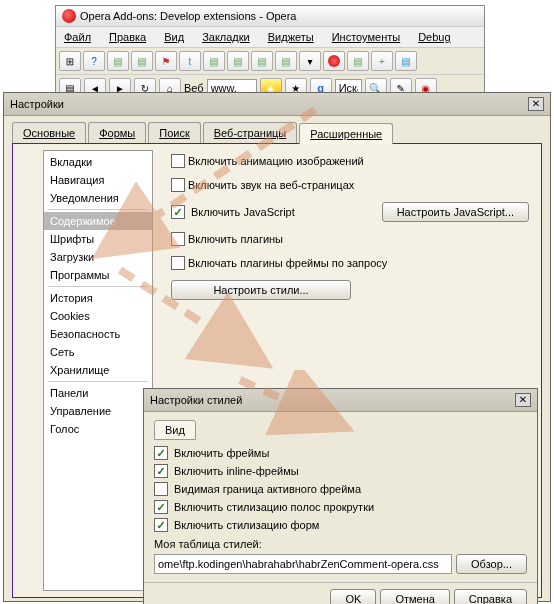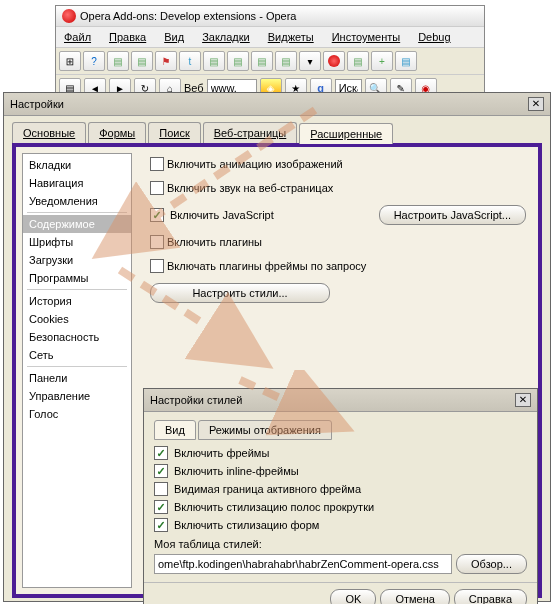--- a/index.html
+++ b/index.html
@@ -17,30 +17,30 @@
 .addr { display: flex; align-items: center; gap: 3px; padding: 3px; background: #ece9d8; }
 .addr input { height: 18px; border: 1px solid #999; padding: 0 3px; font-size: 11px; }
 
 
 .settings-window { position: absolute; left: 3px; top: 92px; width: 548px; height: 510px; border: 1px solid #666; background: #ece9d8; }
 .settings-title { background: linear-gradient(#d8d4c8,#c8c4b8); padding: 4px 6px; display: flex; justify-content: space-between; align-items: center; border-bottom: 1px solid #999; }
 .close-x { width: 16px; height: 14px; border: 1px solid #666; background: #ddd; text-align: center; line-height: 12px; font-family: Arial; font-size: 10px; }
 .tabs { display: flex; gap: 2px; padding: 6px 8px 0 8px; }
 .tab { padding: 4px 10px; border: 1px solid #999; border-bottom: none; background: #e8e4d8; border-radius: 3px 3px 0 0; cursor: default; text-decoration: underline; }
 .tab.active { background: #f8f4e8; position: relative; top: 1px; }
-.settings-body { display: flex; border: 4px solid #4c1d95; margin: 0 8px 8px 8px; background: #f4f0e4; height: 455px; }
+.settings-body { display: flex; border: 1px solid #4c1d95; margin: 0 8px 8px 8px; background: #f4f0e4; height: 455px; padding-left: 24px; }
 .sidebar { width: 110px; background: #fff; border: 1px solid #999; margin: 6px; padding: 2px 0; }
 .sidebar-item { padding: 3px 6px; cursor: default; }
 .sidebar-item.sel { background: #b8b8b8; color: #fff; }
 .sidebar-sep { height: 1px; background: #ccc; margin: 2px 4px; }
 .content { flex: 1; padding: 10px 12px; }
 .row { display: flex; align-items: center; gap: 3px; margin-bottom: 10px; }
 .cb { width: 14px; height: 14px; border: 1px solid #666; background: #fff; display: inline-flex; align-items: center; justify-content: center; }
 .cb.on::after { content: "✓"; color: #2a7a2a; font-size: 11px; font-weight: bold; }
-.btn { padding: 3px 14px; border: 1px solid #888; background: linear-gradient(#fff,#e0dcd0); border-radius: 9px; cursor: default; }
+.btn { padding: 3px 14px; border: 1px solid #888; background: linear-gradient(#fff,#e0dcd0); border-radius: 3px; cursor: default; }
 .btn.wide { min-width: 180px; text-align: center; }
 
 
 .styles-window { position: absolute; left: 143px; top: 388px; width: 395px; border: 1px solid #666; background: #ece9d8; }
 .styles-body { padding: 8px 10px; }
 .inner-tabs { display: flex; gap: 2px; margin-bottom: 6px; }
 .inner-tab { padding: 3px 10px; border: 1px solid #999; background: #e8e4d8; border-radius: 3px 3px 0 0; }
 .inner-tab.active { background: #f8f4e8; }
 .sty-row { display: flex; align-items: center; gap: 6px; margin: 4px 0; }
 .path-row { display: flex; gap: 4px; margin-top: 4px; }
@@ -127,20 +127,21 @@
       <div class="sidebar-sep"></div>
       <div class="sidebar-item sel">Содержимое</div>
       <div class="sidebar-item">Шрифты</div>
       <div class="sidebar-item">Загрузки</div>
       <div class="sidebar-item">Программы</div>
       <div class="sidebar-sep"></div>
       <div class="sidebar-item">История</div>
       <div class="sidebar-item">Cookies</div>
       <div class="sidebar-item">Безопасность</div>
       <div class="sidebar-item">Сеть</div>
+      <div class="sidebar-item">Хранилище</div>
       <div class="sidebar-sep"></div>
       <div class="sidebar-item">Панели</div>
       <div class="sidebar-item">Управление</div>
       <div class="sidebar-item">Голос</div>
     </div>
     <div class="content">
       <div class="row">
         <span class="cb"></span>
         <span>Включить анимацию изображений</span>
       </div>
@@ -171,21 +172,20 @@
 </div>
 
 <div class="styles-window">
   <div class="settings-title">
     <span>Настройки стилей</span>
     <div class="close-x">✕</div>
   </div>
   <div class="styles-body">
     <div class="inner-tabs">
       <div class="inner-tab active">Вид</div>
-      <div class="inner-tab">Режимы отображения</div>
     </div>
     <div class="sty-row">
         <span class="cb on"></span>
         <span>Включить фреймы</span>
       </div>
     <div class="sty-row">
         <span class="cb on"></span>
         <span>Включить inline-фреймы</span>
       </div>
     <div class="sty-row">

